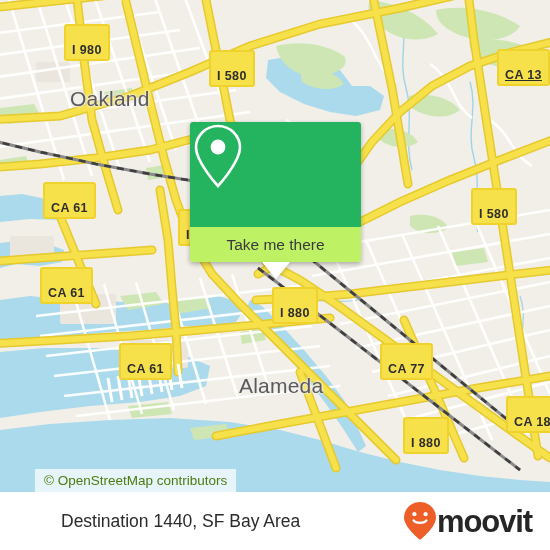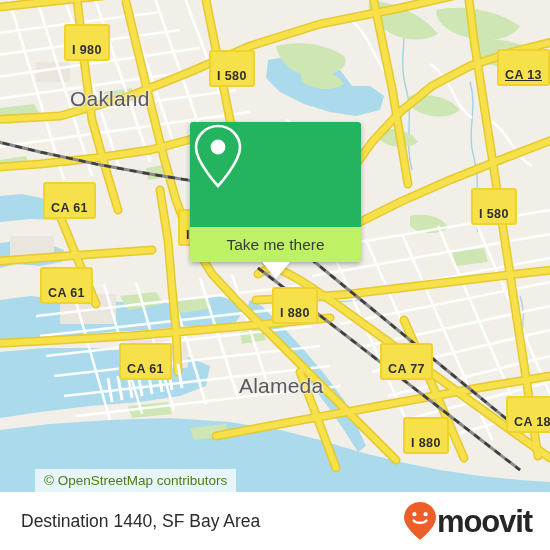--- a/index.html
+++ b/index.html
@@ -87,20 +87,21 @@
     filter: drop-shadow(0 2px 2px rgba(0,0,0,.18));
   }
 
   
   #footer {
     position: absolute; left: 0; top: 492px;
     width: 550px; height: 58px;
     background: rgba(255,255,255,0.90);
     display: flex; align-items: center;
     overflow: hidden;
+    padding-left: 40px;
   }
   #footer-title {
     position: relative;
     margin-left: 21px;
     color: #2b2b2b;
     font-size: 17.5px;
     white-space: nowrap;
     z-index: 2;
   }
   #brand {

